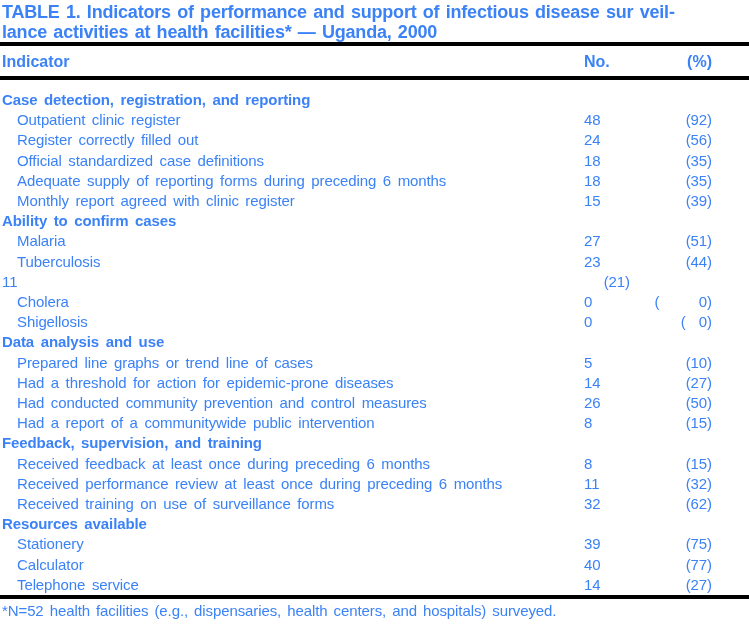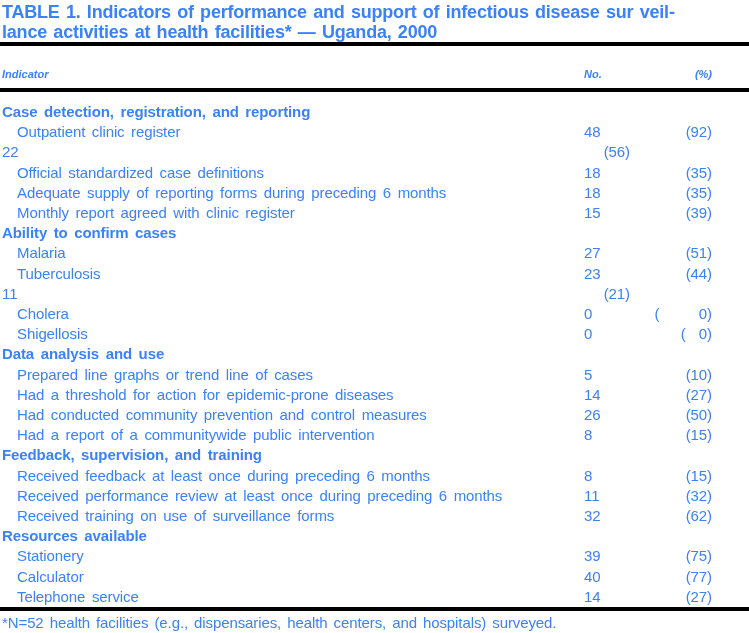--- a/index.html
+++ b/index.html
@@ -30,27 +30,26 @@
     height: 4px;
     background: #000000;
   }
   .grid-row {
     display: grid;
     grid-template-columns: 1fr 46px 82px;
     padding-left: 2px;
     padding-right: 37px;
   }
   .colhead {
-    padding-top: 20px;
+    padding-top: 8px;
     padding-bottom: 6px;
     font-weight: bold;
-    font-size: 11px;
+    font-size: 16px;
     line-height: 16px;
     word-spacing: 2px;
-    font-style: italic;
   }
   .tbody {
     padding-top: 10px;
   }
   .row {
     font-size: 15px;
     line-height: 20.2px;
     word-spacing: 2.5px;
     letter-spacing: -0.1px;
   }
@@ -102,21 +101,22 @@
   <div class="tbody" id="tbody">
       <div class="grid-row row section-row">
         <div class="cell sec-label">Case detection, registration, and reporting</div>
       </div>
       <div class="grid-row row item-row">
         <div class="cell ind item-label">Outpatient clinic register</div>
         <div class="cell no">48</div>
         <div class="cell pct">(92)</div>
       </div>
       <div class="grid-row row item-row">
-        <div class="cell no">22</div>
+        <div class="cell ind item-label">Register correctly filled out</div>
+        <div class="cell no">24</div>
         <div class="cell pct">(56)</div>
       </div>
       <div class="grid-row row item-row">
         <div class="cell ind item-label">Official standardized case definitions</div>
         <div class="cell no">18</div>
         <div class="cell pct">(35)</div>
       </div>
       <div class="grid-row row item-row">
         <div class="cell ind item-label">Adequate supply of reporting forms during preceding 6 months</div>
         <div class="cell no">18</div>

